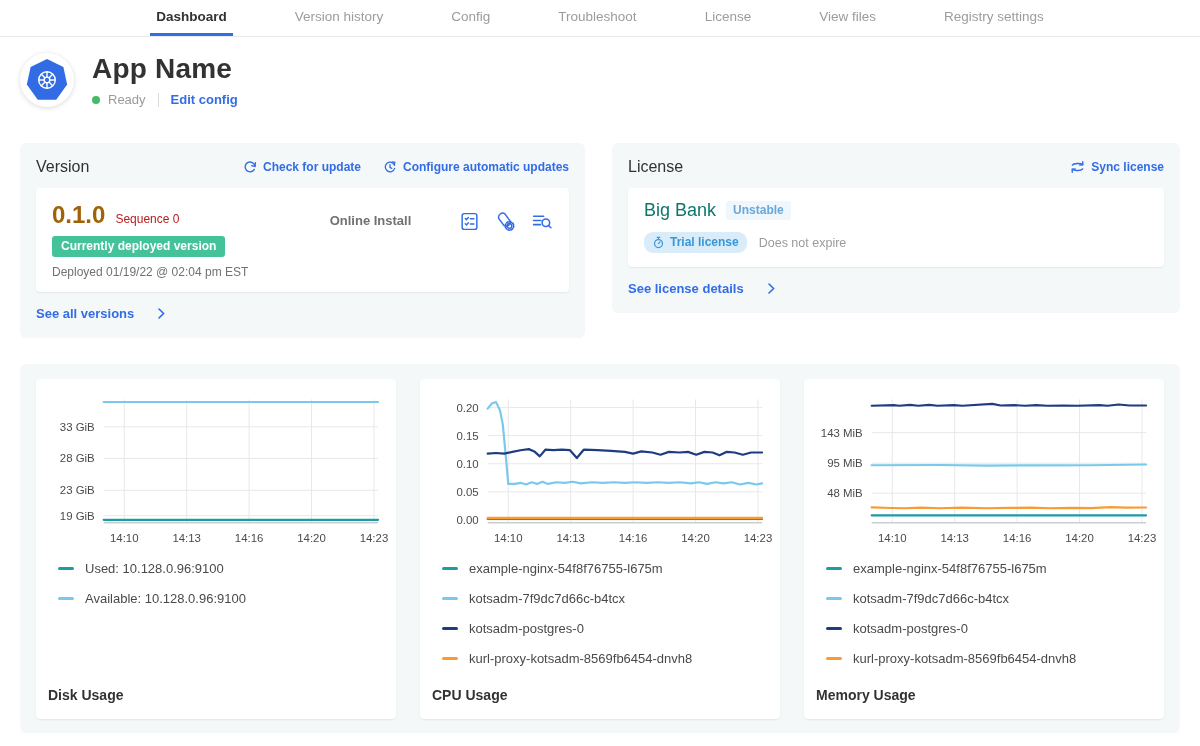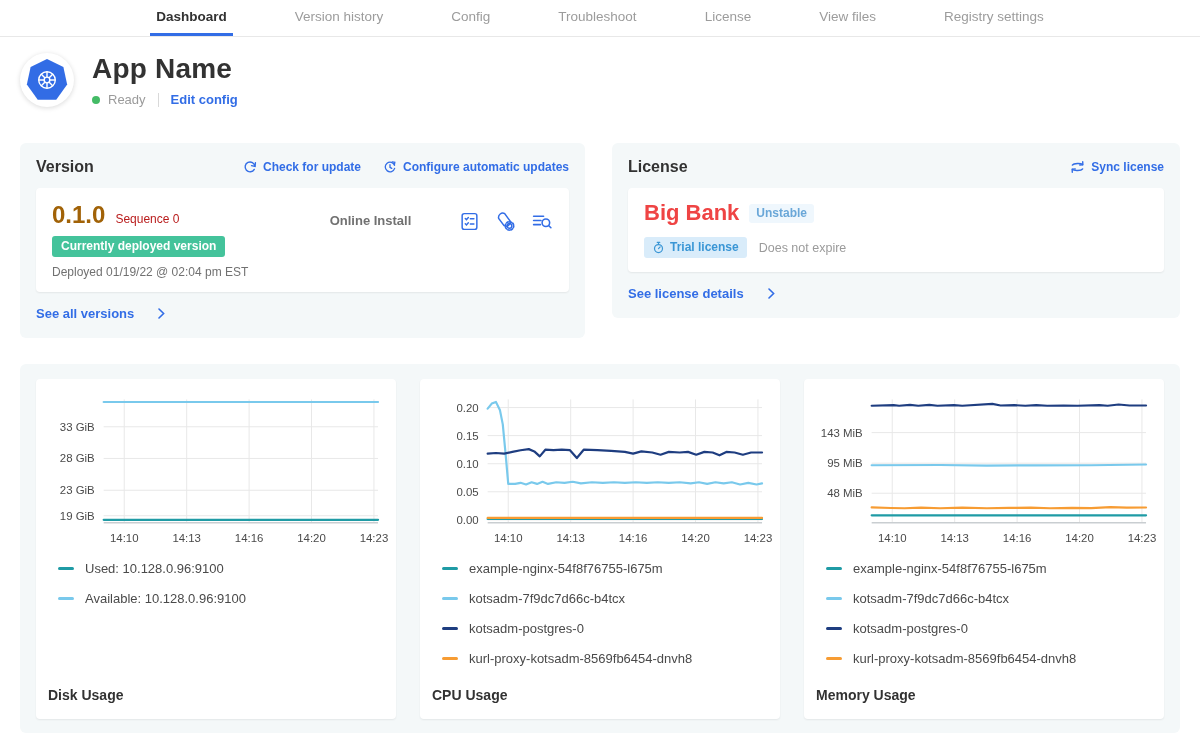--- a/index.html
+++ b/index.html
@@ -27,21 +27,21 @@
   .vdivider { width:1px; height:14px; background:#d9d9d9; margin:0 4px; }
   .link { color:#326de6; font-weight:700; text-decoration:none; cursor:pointer; }
   .link-13 { font-size:13px; }
   .link-12 { font-size:12px; }
   .icon-link { display:inline-flex; align-items:center; gap:6px; }
 
   
   .cards-row { display:flex; gap:27px; margin:36px 20px 0 20px; align-items:flex-start; }
   .panel { background:#f4f8f9; border-radius:6px; padding:15px 16px 16px 16px; }
   .panel-header { display:flex; justify-content:space-between; align-items:center; margin-bottom:12px; }
-  .panel-title { font-size:16px; font-weight:700; color:#323232; }
+  .panel-title { font-size:16px; font-weight:400; color:#323232; }
   .header-links { display:flex; gap:22px; align-items:center; }
   .inner-card { background:#fff; border-radius:4px; box-shadow:0 1px 2px rgba(0,0,0,.07); }
 
   .version-panel { width:565px; }
   .version-inner { display:flex; align-items:center; padding:13px 16px; }
   .v-left { flex:0 0 auto; min-width:230px; }
   .v-row { display:flex; align-items:baseline; gap:10px; }
   .v-num { font-size:24px; font-weight:800; color:#a16207; }
   .v-seq { font-size:12px; color:#b91c1c; }
   .deployed-badge { display:inline-block; margin-top:7px; background:#44c39b; color:#fff;
@@ -50,26 +50,26 @@
   .v-mid { flex:1; font-size:13px; font-weight:700; color:#717171; text-align:center;
     align-self:flex-start; margin-top:12px; }
   .v-icons { display:flex; gap:15px; align-items:center; align-self:flex-start; margin-top:10px;
     color:#326de6; }
   .v-icons .icon-btn { cursor:pointer; display:flex; }
   .see-link { display:inline-flex; align-items:center; gap:24px; margin-top:14px; font-size:13px; }
 
   .license-panel { flex:1; }
   .license-inner { padding:12px 16px 14px; }
   .lic-row1 { display:flex; align-items:center; gap:10px; }
-  .lic-name { font-size:22px; font-weight:700; color:#ef4444; }
+  .lic-name { font-size:18px; font-weight:400; color:#0f766e; }
   .channel-badge { background:#eff7fd; color:#6aa7d8; font-size:12px; font-weight:700;
     padding:2px 7px 3px; border-radius:3px; }
   .lic-row2 { display:flex; align-items:center; gap:12px; margin-top:11px; }
   .type-badge { background:#d9ecfa; color:#3a96d5; font-size:12px; font-weight:700;
-    padding:3px 8px 4px; border-radius:3px; display:inline-flex; align-items:center; gap:5px; }
+    padding:3px 8px 4px; border-radius:9px; display:inline-flex; align-items:center; gap:5px; }
   .expiry { font-size:12.5px; color:#9b9b9b; }
 
   
   .monitoring { margin:26px 20px 0 20px; padding-bottom:14px; }
   .charts-row { display:flex; gap:24px; }
   .chart-card { width:360px; height:340px; background:#fff; border-radius:4px;
     box-shadow:0 1px 2px rgba(0,0,0,.07); padding:12px 12px 10px; display:flex; flex-direction:column; }
   .chart-svg { width:336px; height:156px; overflow:visible; }
   .legend { margin-top:14px; margin-left:10px; display:flex; flex-direction:column; gap:15px; }
   .legend-item { display:flex; align-items:center; gap:11px; }

